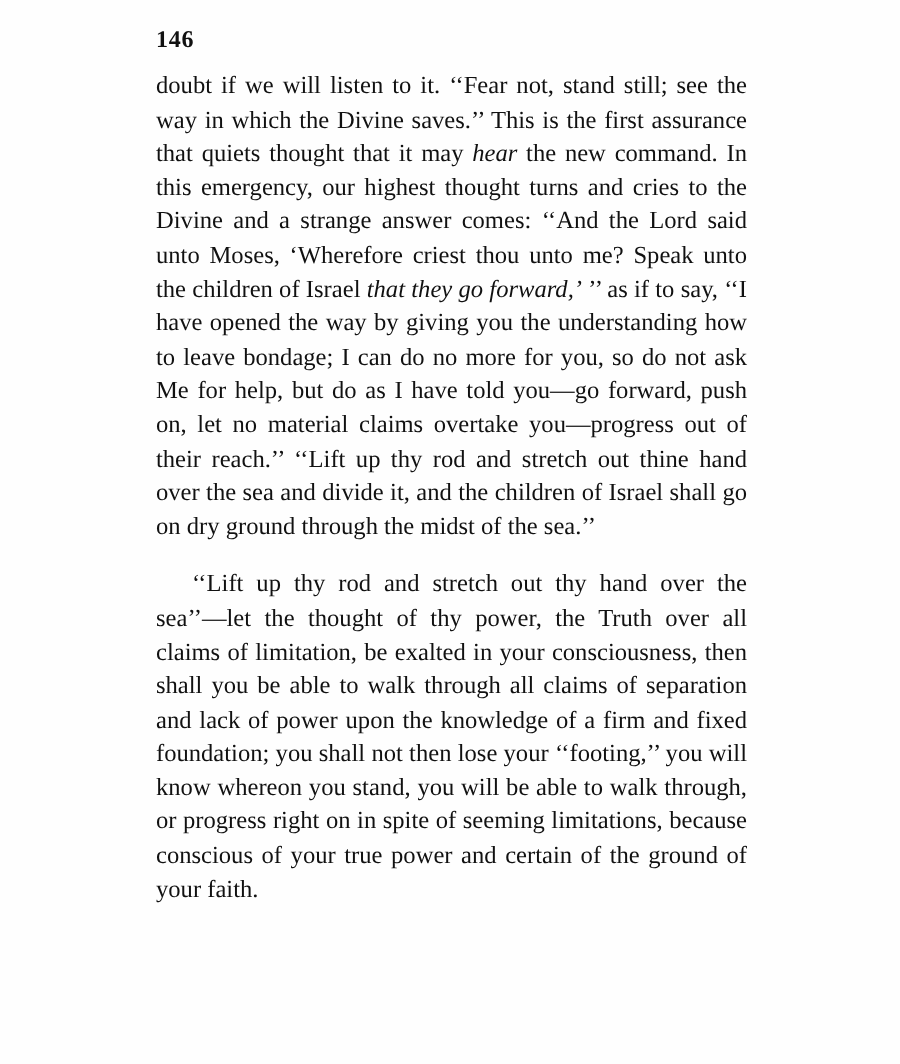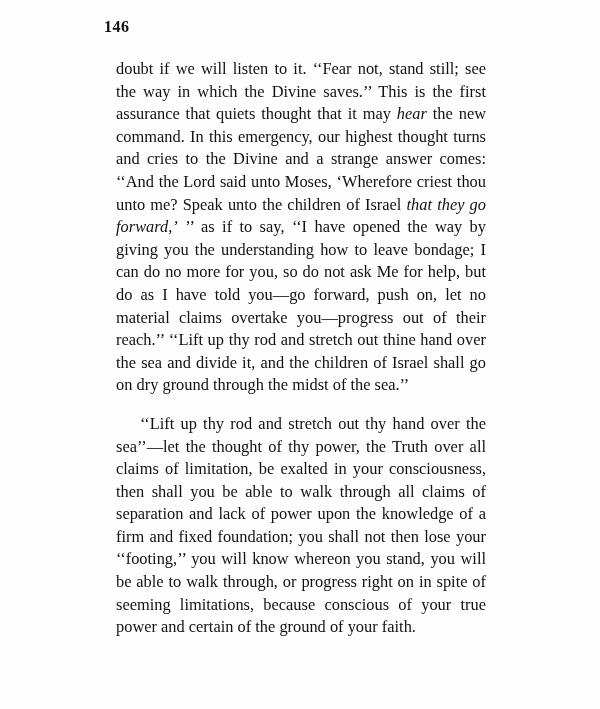--- a/index.html
+++ b/index.html
@@ -46,21 +46,21 @@
     letter-spacing: 1.1px;
     font-weight: bold;
   }
   .body-text {
     position: absolute;
     left: 104px;
     top: 46px;
     width: 394px;
   }
   p {
-    margin: 12px;
+    margin: 0;
     font-size: 16.4px;
     line-height: 22.6px;
     text-align: justify;
     text-justify: inter-word;
     hyphens: none;
   }
   p.para-2 {
     margin-top: 16px;
     text-indent: 24px;
   }

